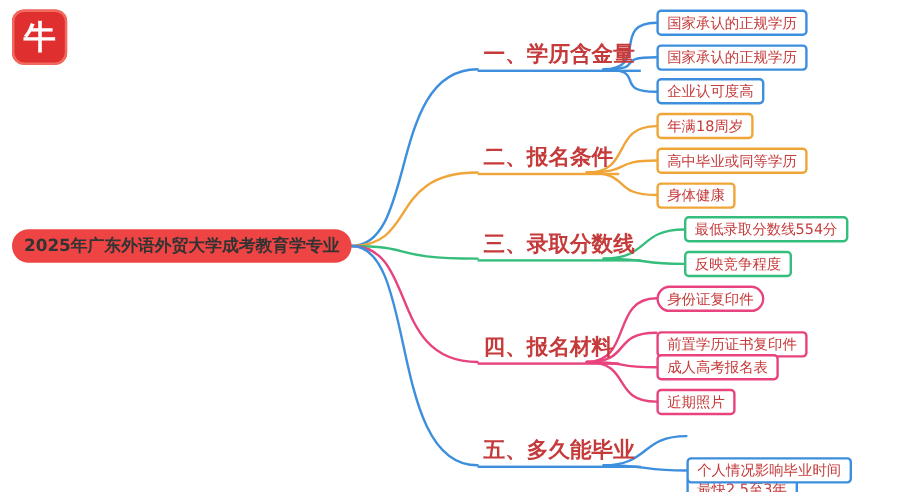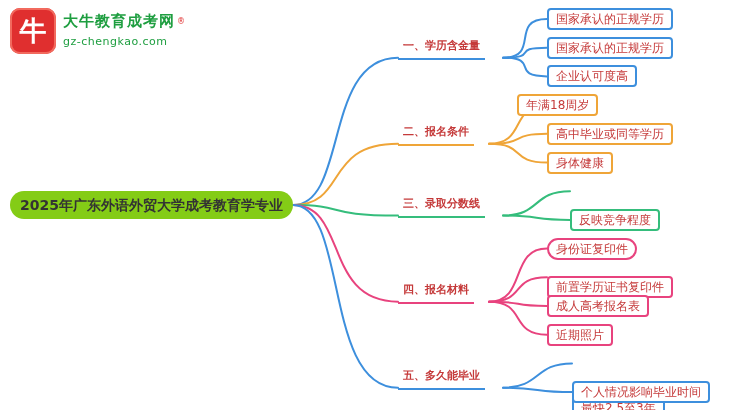--- a/index.html
+++ b/index.html
@@ -20,28 +20,28 @@
     box-shadow:inset 0 0 0 2px #f26a5e;
   }
   .logo-text{display:flex;flex-direction:column;padding-top:4px;}
   .brand{color:#1e9e40;font-size:15px;font-weight:bold;letter-spacing:1px;line-height:19px;}
   .reg{color:#e02f2f;font-size:8px;vertical-align:top;margin-left:2px;font-weight:normal;}
   .domain{color:#1e9e40;font-size:11px;line-height:15px;margin-top:3px;letter-spacing:.5px;}
 
   
   .root{
     position:absolute;left:10px;top:191px;height:28px;line-height:28px;
-    padding:0 10px;border-radius:14px;background:#84cc16;
+    padding:0 10px;border-radius:14px;background:#ef4444;
     color:#333333;font-size:14px;font-weight:bold;white-space:nowrap;z-index:1;
   }
 
   
   .blabel{
     position:absolute;z-index:1;white-space:nowrap;
-    color:#c53a3a;font-size:11px;font-weight:600;
+    color:#c53a3a;font-size:18px;font-weight:600;
     line-height:18px;padding:0 5px 3px 5px;
     border-bottom:2px solid #0f766e;background:transparent;
   }
 
   
   .cnode{
     position:absolute;z-index:1;box-sizing:border-box;height:22px;
     border:2px solid #6d28d9;border-radius:4px;background:#ffffff;
     color:#c53a3a;font-size:12px;line-height:18px;padding:0 7px;
     white-space:nowrap;
@@ -70,37 +70,34 @@
       <path d="M 489 301.65 C 527 301.65 509 334.7 547 334.7" stroke="#e8437e" stroke-width="2" fill="none" stroke-linecap="round"></path>
       <path d="M 293 205 C 348 205 323 387.75 398 387.75" stroke="#3d8fdd" stroke-width="2" fill="none" stroke-linecap="round"></path>
       <path d="M 503 387.75 C 541 387.75 534 363.4 572 363.4" stroke="#3d8fdd" stroke-width="2" fill="none" stroke-linecap="round"></path>
       <path d="M 503 387.75 C 541 387.75 534 392.09999999999997 572 392.09999999999997" stroke="#3d8fdd" stroke-width="2" fill="none" stroke-linecap="round"></path>
     </svg>
 
   <div class="logo">
     <div class="logo-mark">
       <span>牛</span>
     </div>
-    <div class="logo-text">
-      <div class="brand"><span>大牛教育成考网</span><span class="reg">®</span></div>
-      <div class="domain">gz-chengkao.com</div>
-    </div>
   </div>
 
   <div class="root">2025年广东外语外贸大学成考教育学专业</div>
 
 <div class="blabel" style="left: 398px; border-bottom-color: rgb(61, 143, 221); top: 36.7px;">一、学历含金量</div>
     <div class="cnode" style="left: 547px; top: 8px; border-color: rgb(61, 143, 221);">国家承认的正规学历</div>
     <div class="cnode" style="left: 547px; top: 36.7px; border-color: rgb(61, 143, 221);">国家承认的正规学历</div>
     <div class="cnode" style="left: 547px; top: 65.4px; border-color: rgb(61, 143, 221); text-align: right;">企业认可度高</div>
     <div class="blabel" style="left: 398px; border-bottom-color: rgb(239, 165, 56); top: 122.8px;">二、报名条件</div>
-    <div class="cnode" style="left: 517px; top: 94.1px; border-color: rgb(239, 165, 56);">年满18周岁</div>
+    <div class="cnode" style="left: 547px; top: 94.1px; border-color: rgb(239, 165, 56);">年满18周岁</div>
     <div class="cnode" style="left: 547px; top: 122.8px; border-color: rgb(239, 165, 56);">高中毕业或同等学历</div>
     <div class="cnode" style="left: 547px; top: 151.5px; border-color: rgb(239, 165, 56);">身体健康</div>
     <div class="blabel" style="left: 398px; border-bottom-color: rgb(53, 189, 124); top: 194.55px;">三、录取分数线</div>
+    <div class="cnode" style="left: 570px; top: 180.2px; border-color: rgb(53, 189, 124);">最低录取分数线554分</div>
     <div class="cnode" style="left: 570px; top: 208.9px; border-color: rgb(53, 189, 124);">反映竞争程度</div>
     <div class="blabel" style="left: 398px; border-bottom-color: rgb(232, 67, 126); top: 280.65px;">四、报名材料</div>
     <div class="cnode" style="left: 547px; top: 237.6px; border-color: rgb(232, 67, 126); border-radius: 11px;">身份证复印件</div>
     <div class="cnode" style="left: 547px; top: 266.3px; border-color: rgb(232, 67, 126); margin-top: 10px;">前置学历证书复印件</div>
     <div class="cnode" style="left: 547px; top: 323.7px; border-color: rgb(232, 67, 126);">近期照片</div>
     <div class="cnode" style="left: 547px; top: 295px; border-color: rgb(232, 67, 126);">成人高考报名表</div>
     <div class="blabel" style="left: 398px; border-bottom-color: rgb(61, 143, 221); top: 366.75px;">五、多久能毕业</div>
     <div class="cnode" style="left: 572px; top: 352.4px; border-color: rgb(61, 143, 221); margin-top: 45px;">最快2.5至3年</div>
     <div class="cnode" style="left: 572px; top: 381.1px; border-color: rgb(61, 143, 221);">个人情况影响毕业时间</div>
   </div>

